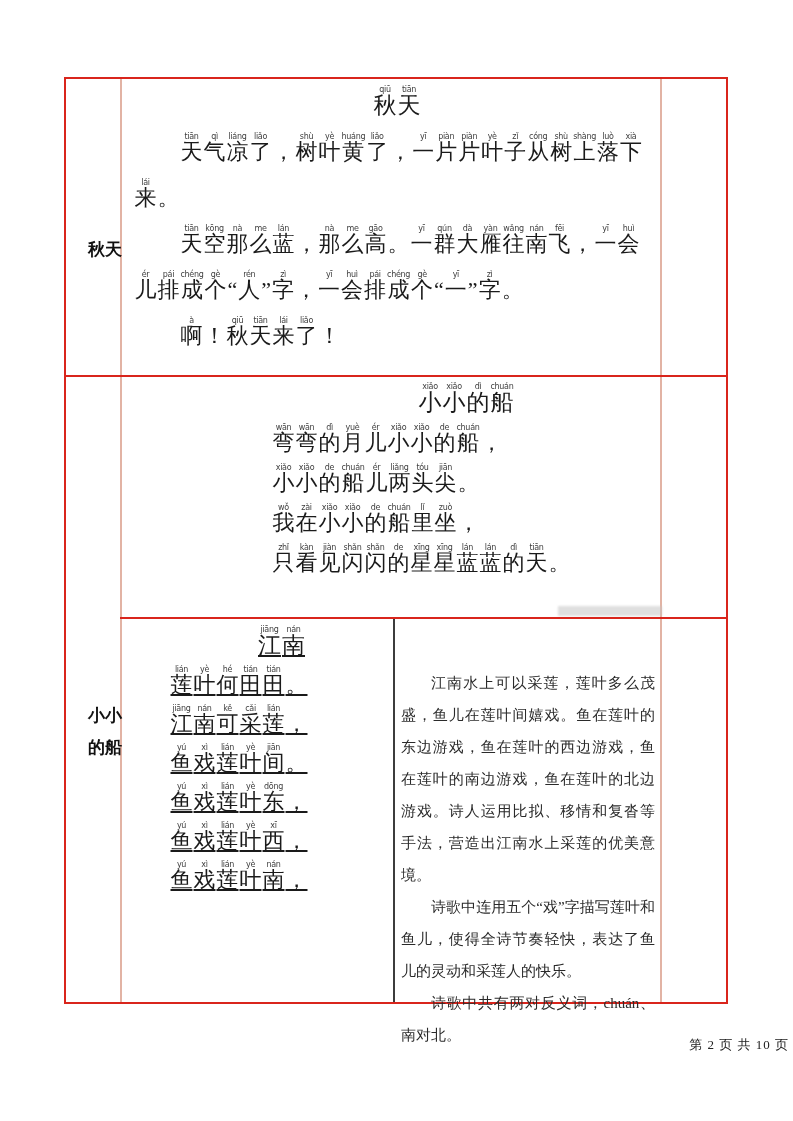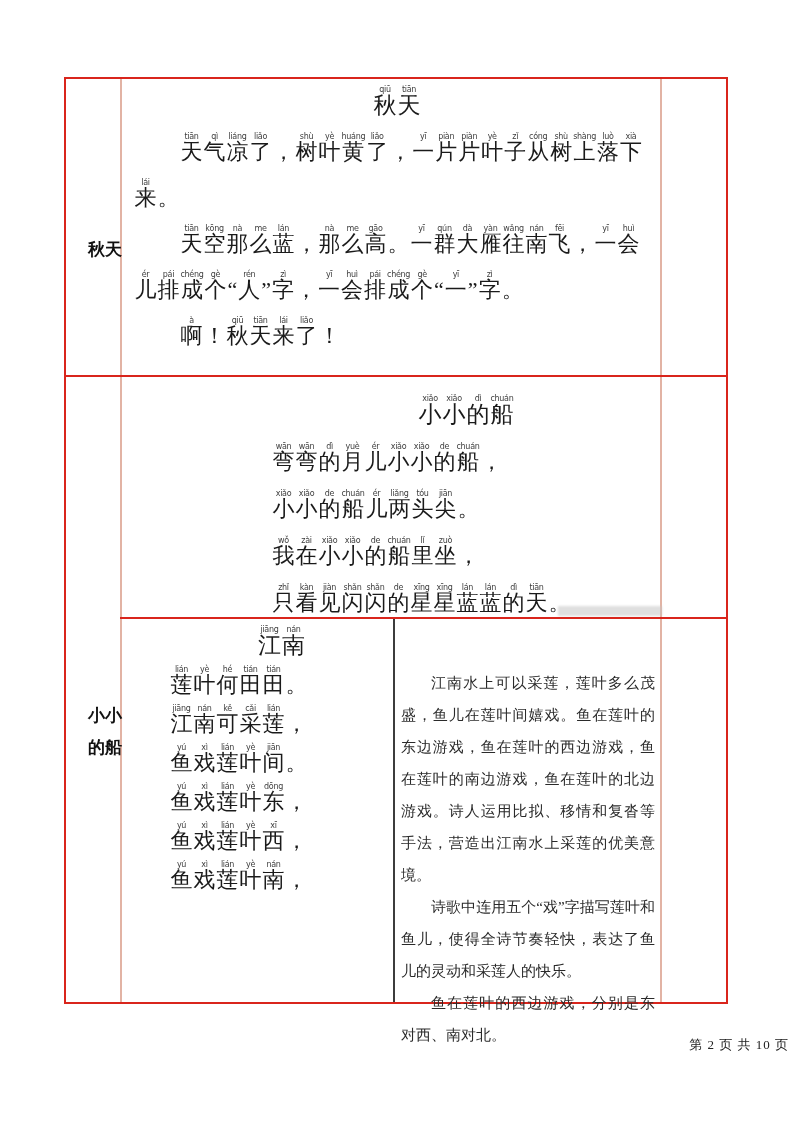--- a/index.html
+++ b/index.html
@@ -35,22 +35,22 @@
     font-family:"DejaVu Sans",sans-serif;font-size:8px;color:#3d3d3d;
     letter-spacing:-0.3px;font-weight:normal;
   }
   .sec-title{text-align:center;font-size:23px;}
   .autumn-block{position:absolute;left:56px;top:6px;width:538px;font-size:22px;}
   .autumn-block .sec-title{margin-bottom:17px;}
   .autumn-block .line{margin:0 0 15px 12px;}
   .autumn-block .line.indent{margin-left:58px;}
   .boat-block{position:absolute;left:56px;top:299px;width:538px;font-size:22px;}
   .boat-block .sec-title{margin-bottom:18px;}
-  .boat-block .line{margin:16px 0 9px 150px;}
-  .jiangnan-block{position:absolute;left:56px;top:546px;width:271px;font-size:22px;}
+  .boat-block .line{margin:4px 0 9px 150px;}
+  .jiangnan-block{position:absolute;left:56px;top:546px;width:271px;font-size:22px;text-decoration:underline;}
   .jiangnan-block .sec-title{margin-bottom:12px;}
   .jiangnan-block .line{margin:0 0 8px 48px;}
   
   .commentary{
     position:absolute;left:335px;top:588px;width:254px;
     font-size:15px;line-height:32px;text-align:justify;color:#2a2a2a;
   }
   .commentary p{margin:0;text-indent:2em;}
   
   .page-footer{
@@ -101,18 +101,18 @@
     <div class="line"><ruby>江<rt>jiāng</rt></ruby><ruby>南<rt>nán</rt></ruby><ruby>可<rt>kě</rt></ruby><ruby>采<rt>cǎi</rt></ruby><ruby>莲<rt>lián</rt></ruby><ruby>，<rt></rt></ruby></div>
     <div class="line"><ruby>鱼<rt>yú</rt></ruby><ruby>戏<rt>xì</rt></ruby><ruby>莲<rt>lián</rt></ruby><ruby>叶<rt>yè</rt></ruby><ruby>间<rt>jiān</rt></ruby><ruby>。<rt></rt></ruby></div>
     <div class="line"><ruby>鱼<rt>yú</rt></ruby><ruby>戏<rt>xì</rt></ruby><ruby>莲<rt>lián</rt></ruby><ruby>叶<rt>yè</rt></ruby><ruby>东<rt>dōng</rt></ruby><ruby>，<rt></rt></ruby></div>
     <div class="line"><ruby>鱼<rt>yú</rt></ruby><ruby>戏<rt>xì</rt></ruby><ruby>莲<rt>lián</rt></ruby><ruby>叶<rt>yè</rt></ruby><ruby>西<rt>xī</rt></ruby><ruby>，<rt></rt></ruby></div>
     <div class="line"><ruby>鱼<rt>yú</rt></ruby><ruby>戏<rt>xì</rt></ruby><ruby>莲<rt>lián</rt></ruby><ruby>叶<rt>yè</rt></ruby><ruby>南<rt>nán</rt></ruby><ruby>，<rt></rt></ruby></div>
   </div>
 
   <div class="commentary">
     <p>江南水上可以采莲，莲叶多么茂盛，鱼儿在莲叶间嬉戏。鱼在莲叶的东边游戏，鱼在莲叶的西边游戏，鱼在莲叶的南边游戏，鱼在莲叶的北边游戏。诗人运用比拟、移情和复沓等手法，营造出江南水上采莲的优美意境。</p>
     <p>诗歌中连用五个“戏”字描写莲叶和鱼儿，使得全诗节奏轻快，表达了鱼儿的灵动和采莲人的快乐。</p>
-    <p>鱼在莲叶的西边游戏，分别是东对西、南对北。</p>
+    <p>诗歌中共有两对反义词，chuán、南对北。</p>
   </div>
 
 </div>
 
 <div class="page-footer">第 2 页 共 10 页</div>
 
 </body></html>

